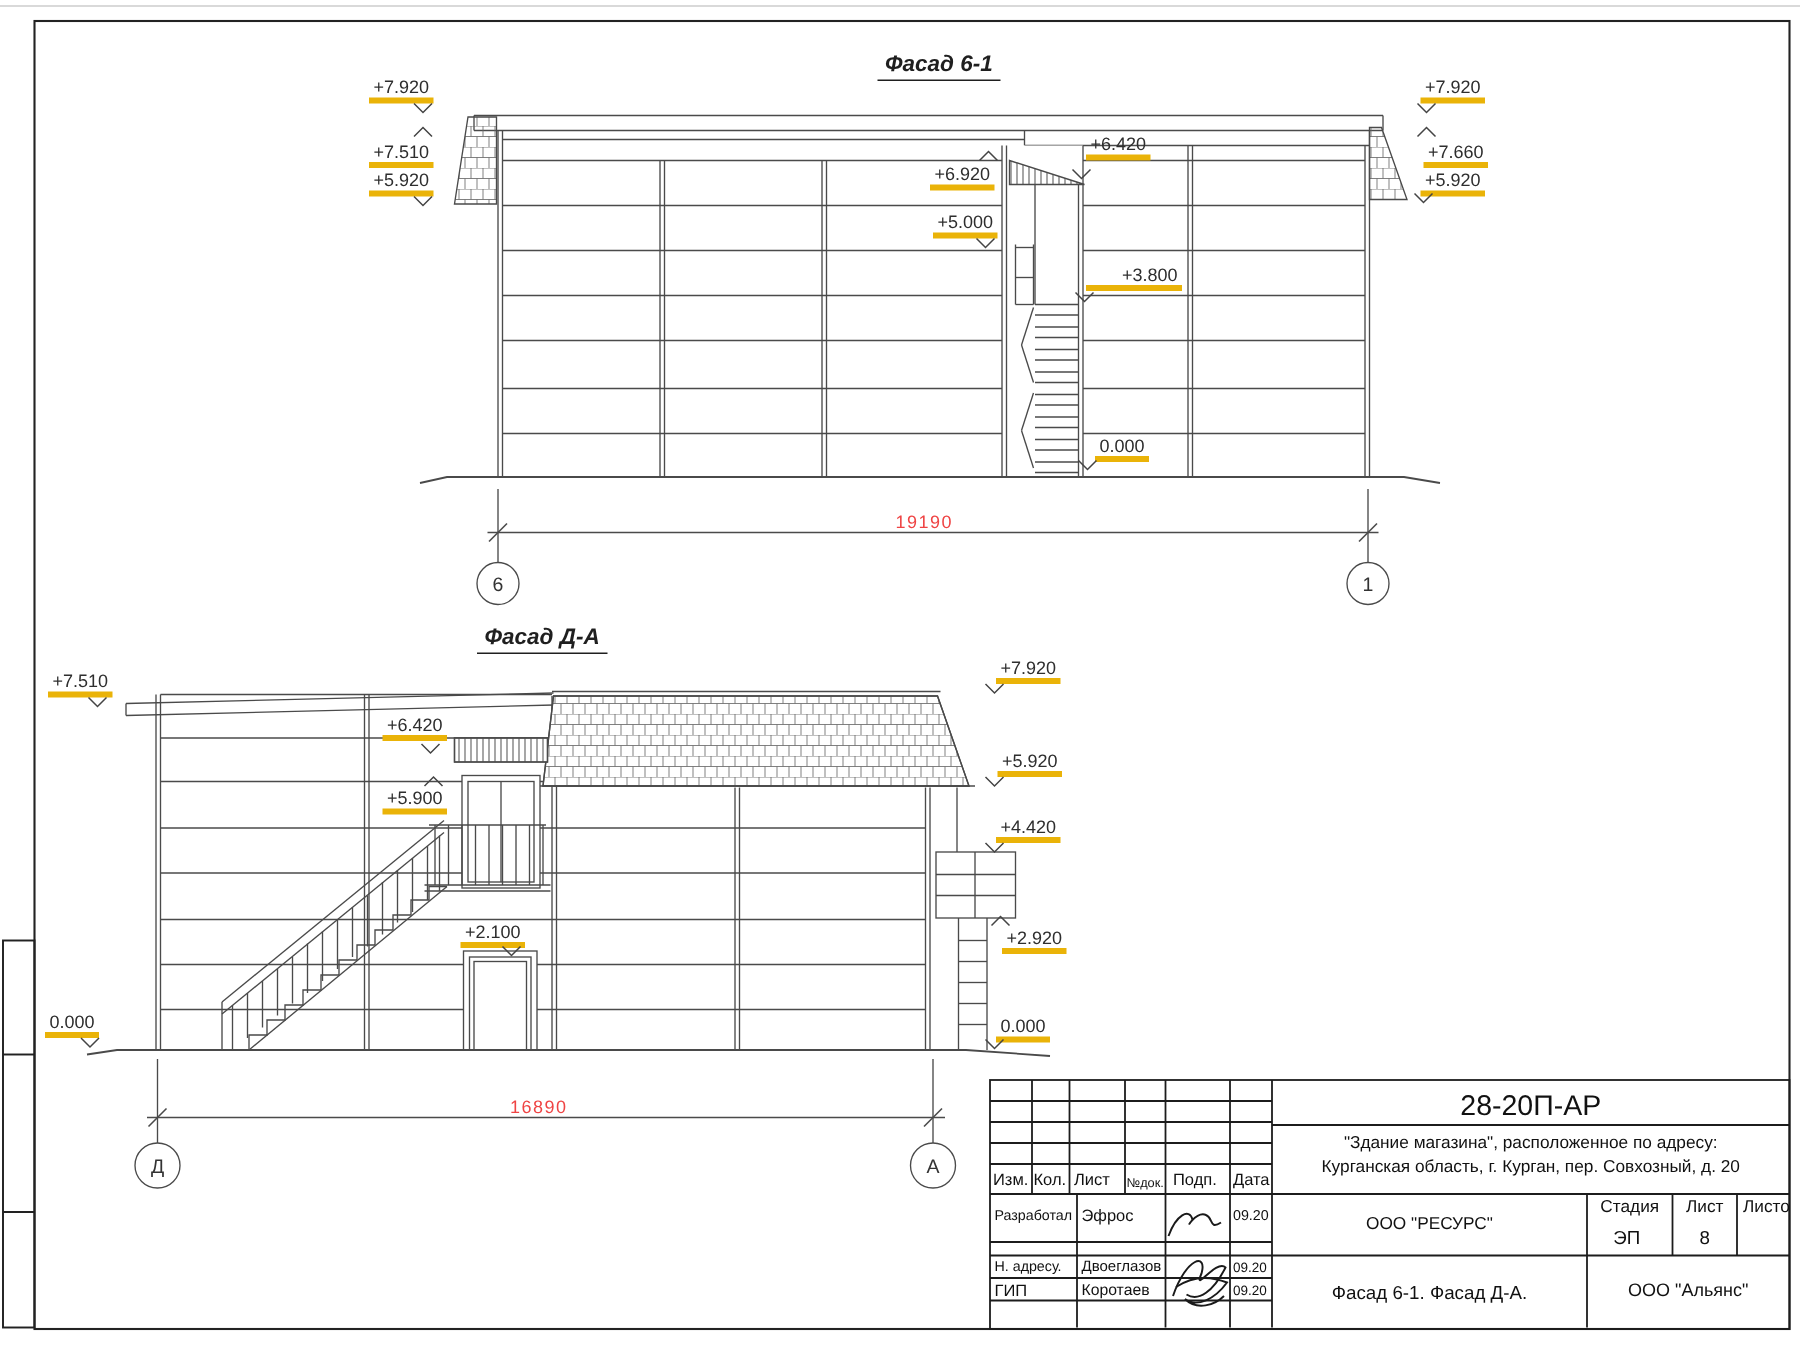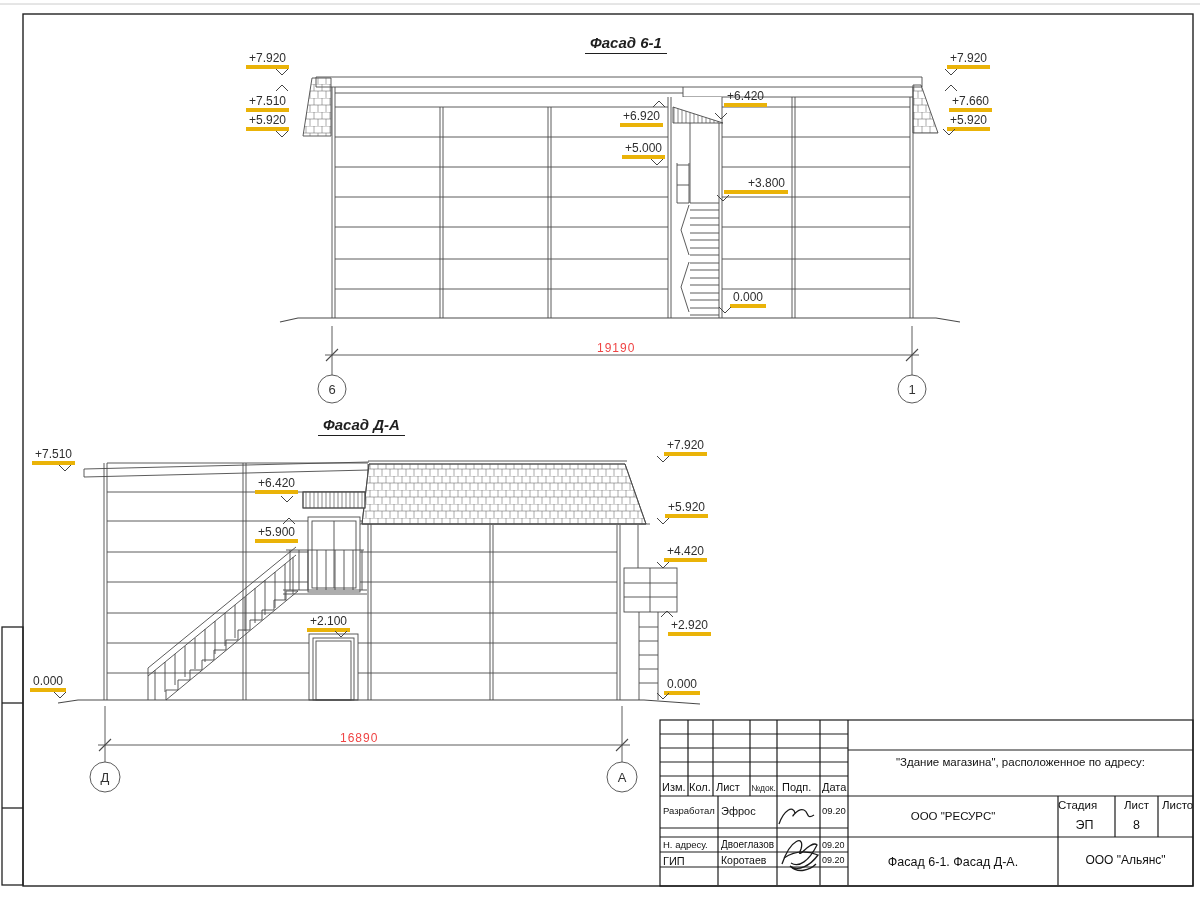--- a/index.html
+++ b/index.html
@@ -349,21 +349,23 @@
     </svg>
   <span class="lbl" style="left:664px;top:678px;">0.000</span>
   <svg class="ar" style="left:656px;top:692px;">
       <path d="M1,1 L7,7 L13,1" stroke="#444" fill="none"></path>
     </svg>
 
   <span class="dimlbl" style="left:340px;top:731px;">16890</span>
   <span class="axlbl" style="left:91px;top:770px;">Д</span>
   <span class="axlbl" style="left:608px;top:770px;">А</span>
 
+  <div class="tbt c" style="left:848px;top:727px;width:345px;font-size:19px;">28-20П-АР</div>
   <div class="tbt c" style="left:848px;top:756px;width:345px;font-size:11.5px;">"Здание магазина", расположенное по адресу:</div>
+  <div class="tbt c" style="left:848px;top:772px;width:345px;font-size:11.5px;">Курганская область, г. Курган, пер. Совхозный, д. 20</div>
 
   <div class="tbt" style="left:662px;top:781px;font-size:11px;">Изм.</div>
   <div class="tbt" style="left:689px;top:781px;font-size:11px;">Кол.</div>
   <div class="tbt" style="left:716px;top:781px;font-size:11px;">Лист</div>
   <div class="tbt" style="left:751px;top:784px;font-size:8.5px;">№док.</div>
   <div class="tbt" style="left:782px;top:781px;font-size:11px;">Подп.</div>
   <div class="tbt" style="left:822px;top:781px;font-size:11px;">Дата</div>
 
   <div class="tbt" style="left:663px;top:806px;font-size:9.5px;">Разработал</div>
   <div class="tbt" style="left:721px;top:805px;font-size:11px;">Эфрос</div>
@@ -371,21 +373,21 @@
   <div class="tbt" style="left:663px;top:840px;font-size:9.5px;">Н. адресу.</div>
   <div class="tbt" style="left:721px;top:839px;font-size:10px;">Двоеглазов</div>
   <div class="tbt" style="left:822px;top:840px;font-size:9px;">09.20</div>
   <div class="tbt" style="left:663px;top:855px;font-size:11px;">ГИП</div>
   <div class="tbt" style="left:721px;top:854px;font-size:10.5px;">Коротаев</div>
   <div class="tbt" style="left:822px;top:855px;font-size:9px;">09.20</div>
 
   <div class="tbt c" style="left:848px;top:810px;width:210px;font-size:11.5px;">ООО "РЕСУРС"</div>
   <div class="tbt c" style="left:848px;top:855px;width:210px;font-size:12.5px;">Фасад 6-1. Фасад Д-А.</div>
 
-  <div class="tbt c" style="left:1058px;top:799px;width:38px;font-size:11.5px;">Стадия</div>
+  <div class="tbt c" style="left:1058px;top:799px;width:57px;font-size:11.5px;">Стадия</div>
   <div class="tbt c" style="left:1115px;top:799px;width:43px;font-size:11.5px;">Лист</div>
   <div class="tbt" style="left:1162px;top:799px;width:31px;font-size:11.5px;overflow:hidden;">Листов</div>
   <div class="tbt c" style="left:1058px;top:818px;width:53px;font-size:12.5px;">ЭП</div>
   <div class="tbt c" style="left:1115px;top:818px;width:43px;font-size:12.5px;">8</div>
   <div class="tbt c" style="left:1158px;top:818px;width:35px;font-size:12.5px;"></div>
   <div class="tbt c" style="left:1058px;top:854px;width:135px;font-size:12px;">ООО "Альянс"</div>
 
 </div>
 
 </body></html>

